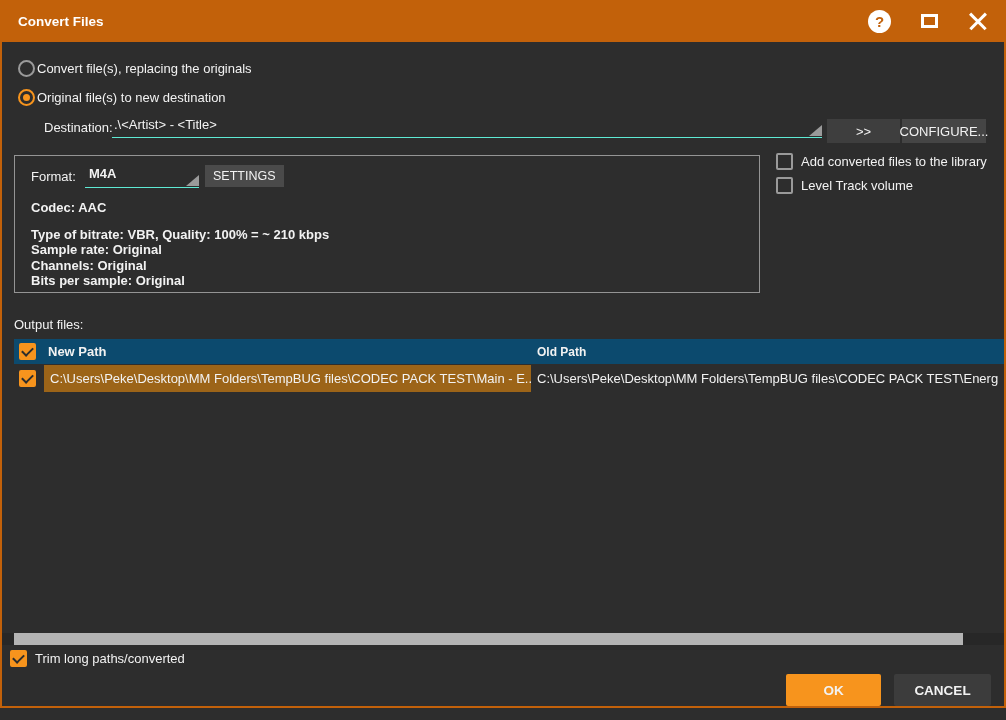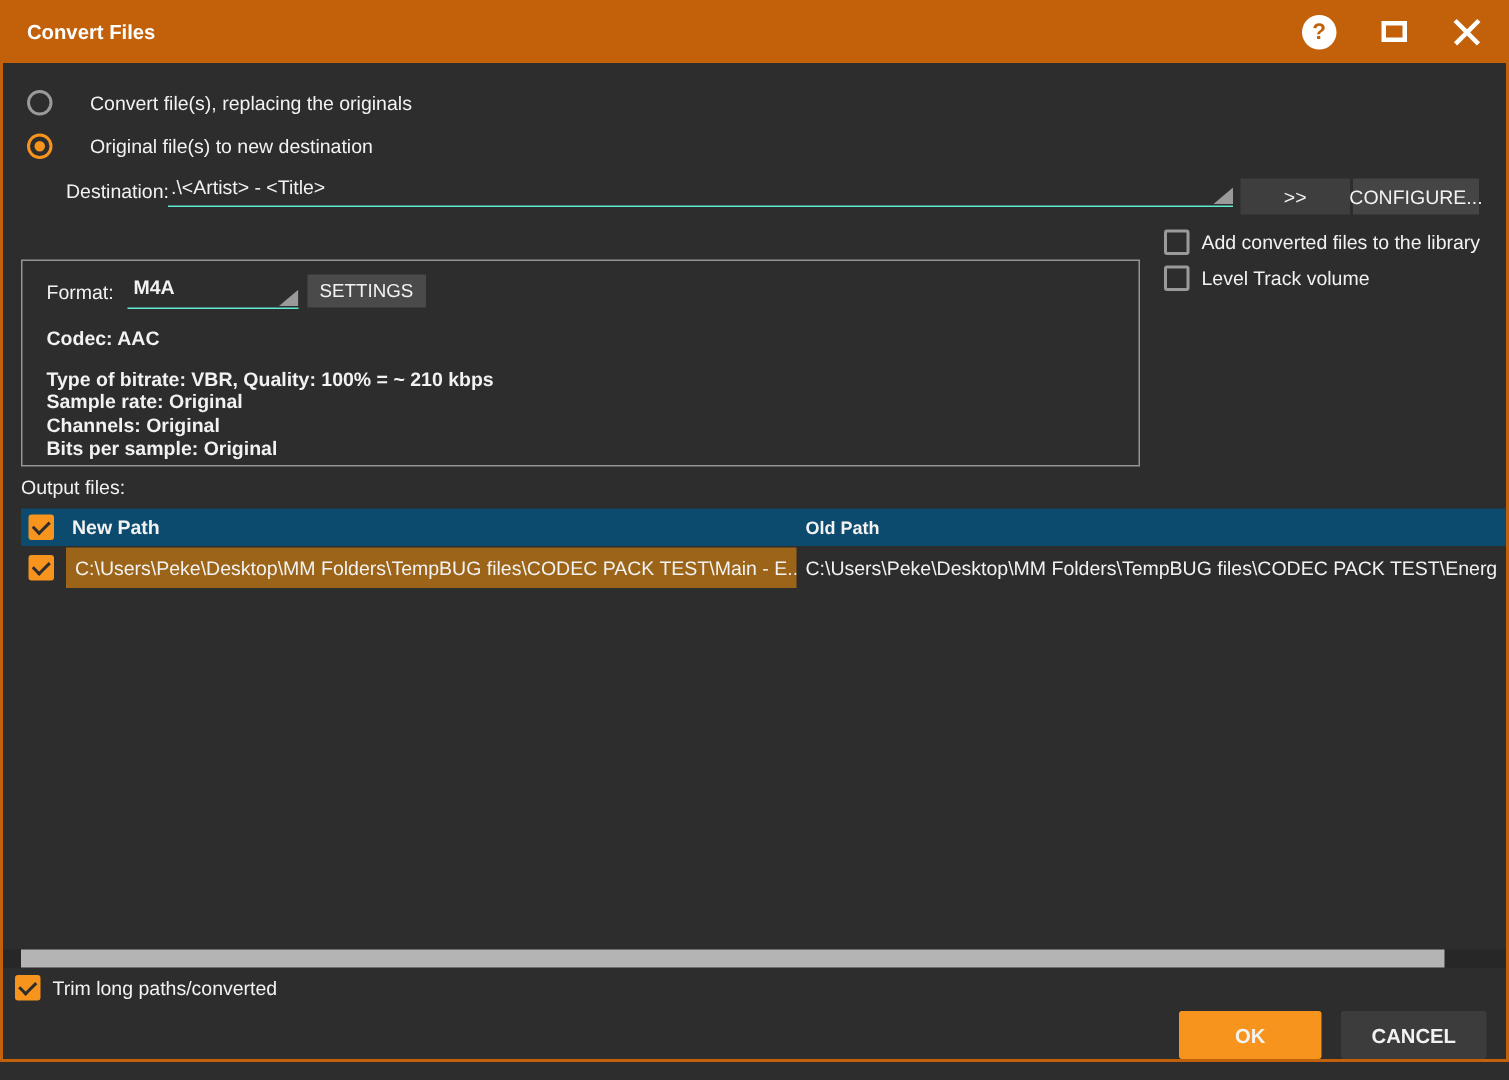--- a/index.html
+++ b/index.html
@@ -51,21 +51,21 @@
          color:#f2f2f2; background:#3e3e3e; border:none; cursor:pointer; }
 
   
   .dest-label { position:absolute; left:44px; top:119px; }
   .dest-field { position:absolute; left:112px; top:114px; width:710px; height:24px; }
   .dest-field .val { font-size:13px; line-height:22px; padding-left:2px; white-space:nowrap; }
   .btn-browse { position:absolute; left:827px; top:119px; width:73px; height:24px; }
   .btn-configure { position:absolute; left:902px; top:119px; width:84px; height:24px; background:#454545; }
 
   
-  .format-panel { position:absolute; left:14px; top:173px; width:746px; height:138px;
+  .format-panel { position:absolute; left:14px; top:155px; width:746px; height:138px;
                   border:1px solid #949494; }
   .fmt-label { position:absolute; left:16px; top:12px; }
   .fmt-select { position:absolute; left:70px; top:7px; width:114px; height:25px; cursor:pointer; }
   .fmt-select .val { font-size:13px; line-height:22px; padding-left:4px; font-weight:bold; }
   .btn-settings { position:absolute; left:190px; top:9px; height:22px; padding:0 8px;
                   background:#4a4a4a; font-size:12.5px; }
   .fmt-codec { position:absolute; left:16px; top:43px; }
   .fmt-details { position:absolute; left:16px; top:71px; font-size:13px; line-height:15.3px;
                  font-weight:bold; white-space:pre-line; }
   .fmt-codec, .fmt-label { font-weight:bold; }
@@ -96,21 +96,21 @@
   .hscroll { position:absolute; left:2px; top:633px; width:1002px; height:12px; background:#272727; }
   .hscroll .thumb { position:absolute; left:12px; top:0; width:949px; height:12px; background:#b4b4b4; }
 
   
   .cb-trim { left:10px; top:650px; }
   .btn-ok { position:absolute; left:786px; top:674px; width:95px; height:32px;
             background:#f7941d; font-weight:bold; font-size:13.5px; border-radius:2px; }
   .btn-cancel { position:absolute; left:894px; top:674px; width:97px; height:32px;
             background:#3c3c3c; font-weight:bold; font-size:13.5px; border-radius:2px; }
 
-  .radio-row { position:absolute; display:flex; align-items:center; gap:25px; cursor:default; }
+  .radio-row { position:absolute; display:flex; align-items:center; gap:2px; cursor:default; }
   .radio-row1 { left:18px; top:60px; }
   .radio-row2 { left:18px; top:89px; }
 </style>
 </head>
 <body>
 
 <div class="window">
 
   <div class="titlebar">
     <span class="title">Convert Files</span>

